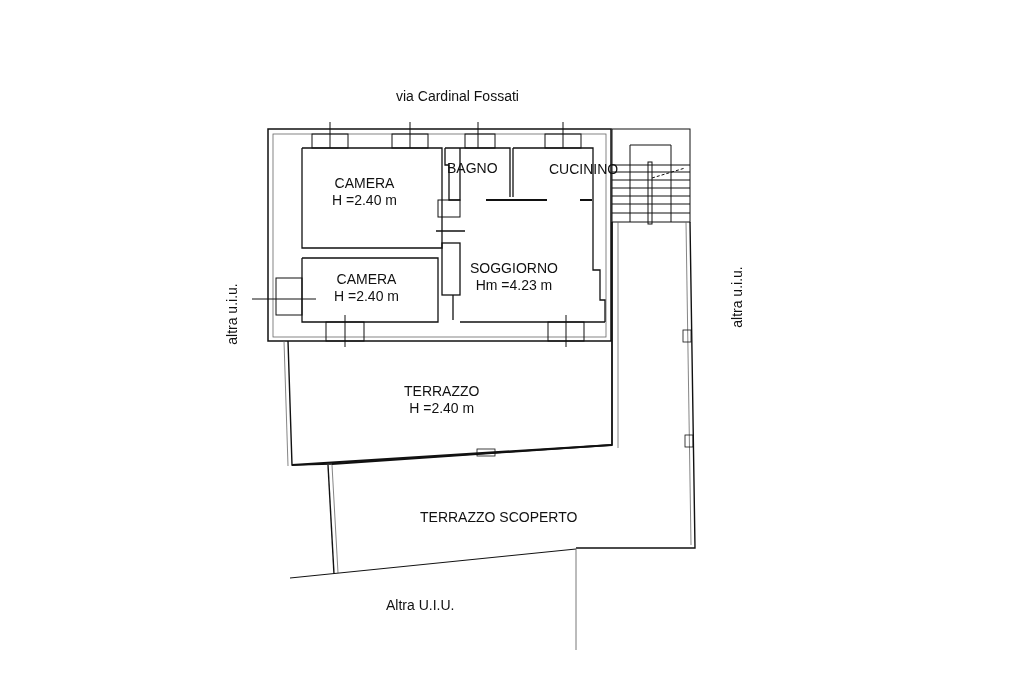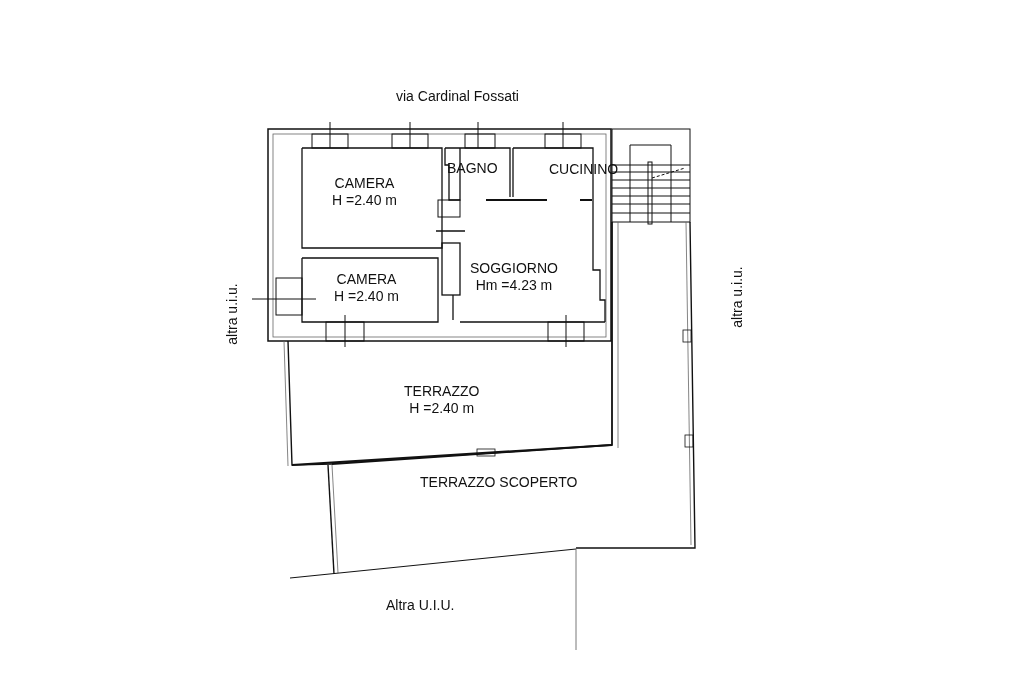--- a/index.html
+++ b/index.html
@@ -124,19 +124,19 @@
 <div class="lbl" style="left:470px; top:260px;">
   <div>SOGGIORNO</div>
   <div>Hm =4.23 m</div>
 </div>
 
 <div class="lbl" style="left:404px; top:383px;">
   <div>TERRAZZO</div>
   <div>H =2.40 m</div>
 </div>
 
-<div class="lbl" style="left:420px; top:474px;text-align:center;">TERRAZZO SCOPERTO</div>
+<div class="lbl" style="left:420px; top:509px;text-align:center;">TERRAZZO SCOPERTO</div>
 
 <div class="lbl" style="left:386px; top:597px;">Altra U.I.U.</div>
 
 <div class="vert" style="left:192px; top:306px; width:80px; text-align:center;">altra u.i.u.</div>
 
 <div class="vert" style="left:697px; top:289px; width:80px; text-align:center;">altra u.i.u.</div>
 
 </body></html>

